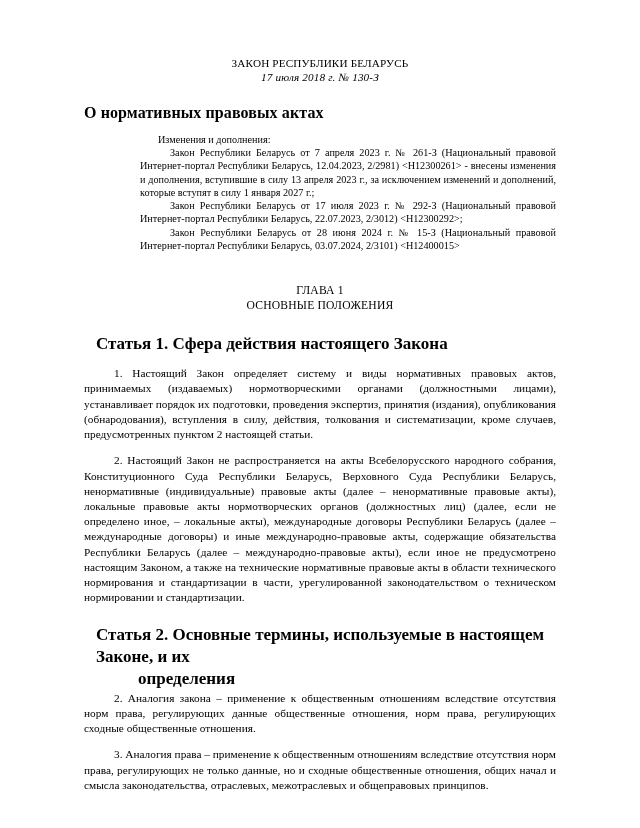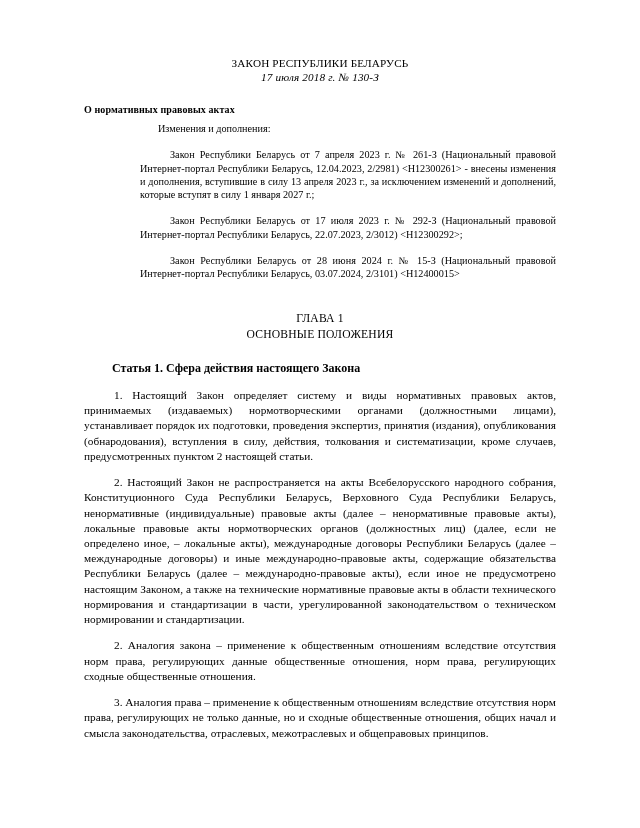--- a/index.html
+++ b/index.html
@@ -31,21 +31,21 @@
   }
   .doc-head .law-type {
     display: block;
   }
   .doc-head .law-date {
     display: block;
     font-style: italic;
   }
   .doc-title {
     margin-top: 20px;
-    font-size: 10px;
+    font-size: 16px;
     font-weight: bold;
     text-align: left;
     letter-spacing: 0.1px;
   }
   .adoption {
     margin-top: 19px;
     font-style: italic;
     font-size: 11.2px;
     line-height: 1.34;
   }
@@ -57,37 +57,37 @@
     margin-left: 56px;
     font-size: 10.2px;
     line-height: 1.3;
   }
   .amend-lead {
     text-indent: 18px;
   }
   .amend-item {
     text-align: justify;
     text-indent: 30px;
-    margin-top: 13px;
+    margin-top: 0px;
   }
   .chapter {
     margin-top: 31px;
     text-align: center;
     font-size: 11.6px;
     line-height: 1.32;
     letter-spacing: 0.2px;
   }
   .chapter div {
     display: block;
   }
   .article-title {
     margin-top: 19px;
-    margin-left: 28px;
+    margin-left: 12px;
     font-weight: bold;
-    font-size: 12px;
+    font-size: 17px;
     line-height: 1.3;
   }
   .article-title .second-line {
     display: block;
     margin-left: 42px;
   }
   .para {
     font-size: 11.3px;
     line-height: 1.345;
     text-align: justify;
@@ -121,16 +121,20 @@
     <div>ГЛАВА 1</div>
     <div>ОСНОВНЫЕ ПОЛОЖЕНИЯ</div>
   </div>
 
   <div class="article-title">
     <span>Статья 1. Сфера действия настоящего Закона</span>
   </div>
   <p class="para">1. Настоящий Закон определяет систему и виды нормативных правовых актов, принимаемых (издаваемых) нормотворческими органами (должностными лицами), устанавливает порядок их подготовки, проведения экспертиз, принятия (издания), опубликования (обнародования), вступления в силу, действия, толкования и систематизации, кроме случаев, предусмотренных пунктом 2 настоящей статьи.</p>
   <p class="para tight">2. Настоящий Закон не распространяется на акты Всебелорусского народного собрания, Конституционного Суда Республики Беларусь, Верховного Суда Республики Беларусь, ненормативные (индивидуальные) правовые акты (далее – ненормативные правовые акты), локальные правовые акты нормотворческих органов (должностных лиц) (далее, если не определено иное, – локальные акты), международные договоры Республики Беларусь (далее – международные договоры) и иные международно-правовые акты, содержащие обязательства Республики Беларусь (далее – международно-правовые акты), если иное не предусмотрено настоящим Законом, а также на технические нормативные правовые акты в области технического нормирования и стандартизации в части, урегулированной законодательством о техническом нормировании и стандартизации.</p>
 
+  <div class="article-title">
+    <span>Статья 2. Основные термины, используемые в настоящем Законе, и их</span>
+    <span class="second-line">определения</span>
+  </div>
   <p class="para tight">2. Аналогия закона – применение к общественным отношениям вследствие отсутствия норм права, регулирующих данные общественные отношения, норм права, регулирующих сходные общественные отношения.</p>
   <p class="para tight">3. Аналогия права – применение к общественным отношениям вследствие отсутствия норм права, регулирующих не только данные, но и сходные общественные отношения, общих начал и смысла законодательства, отраслевых, межотраслевых и общеправовых принципов.</p>
 
 </div>
 
 </body></html>

